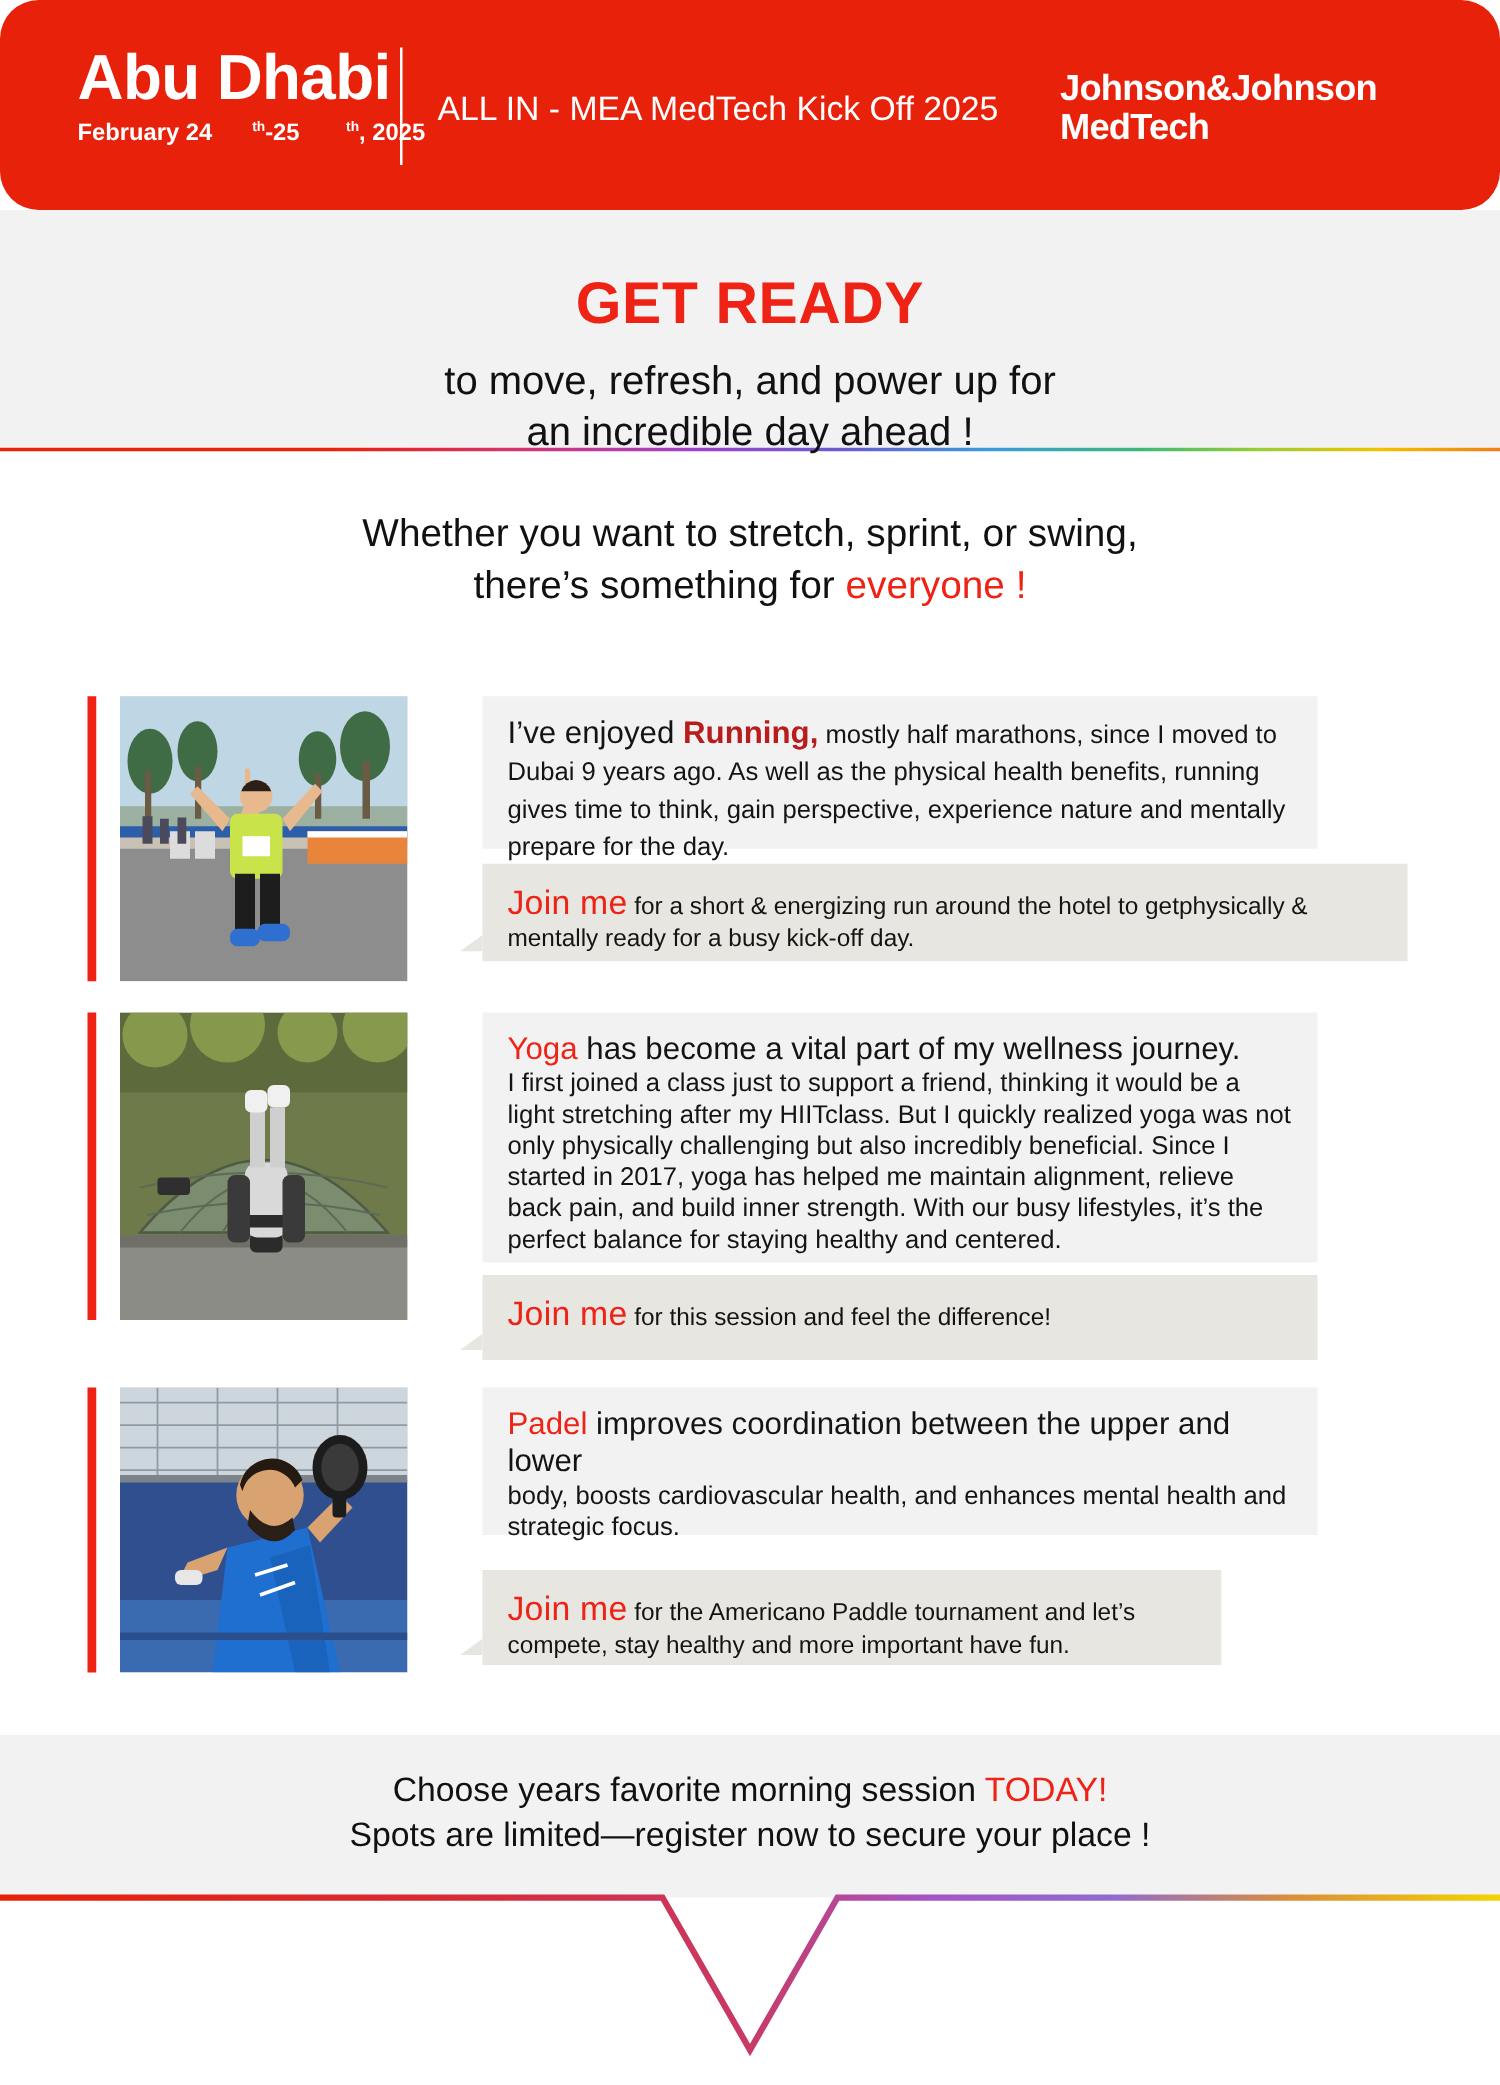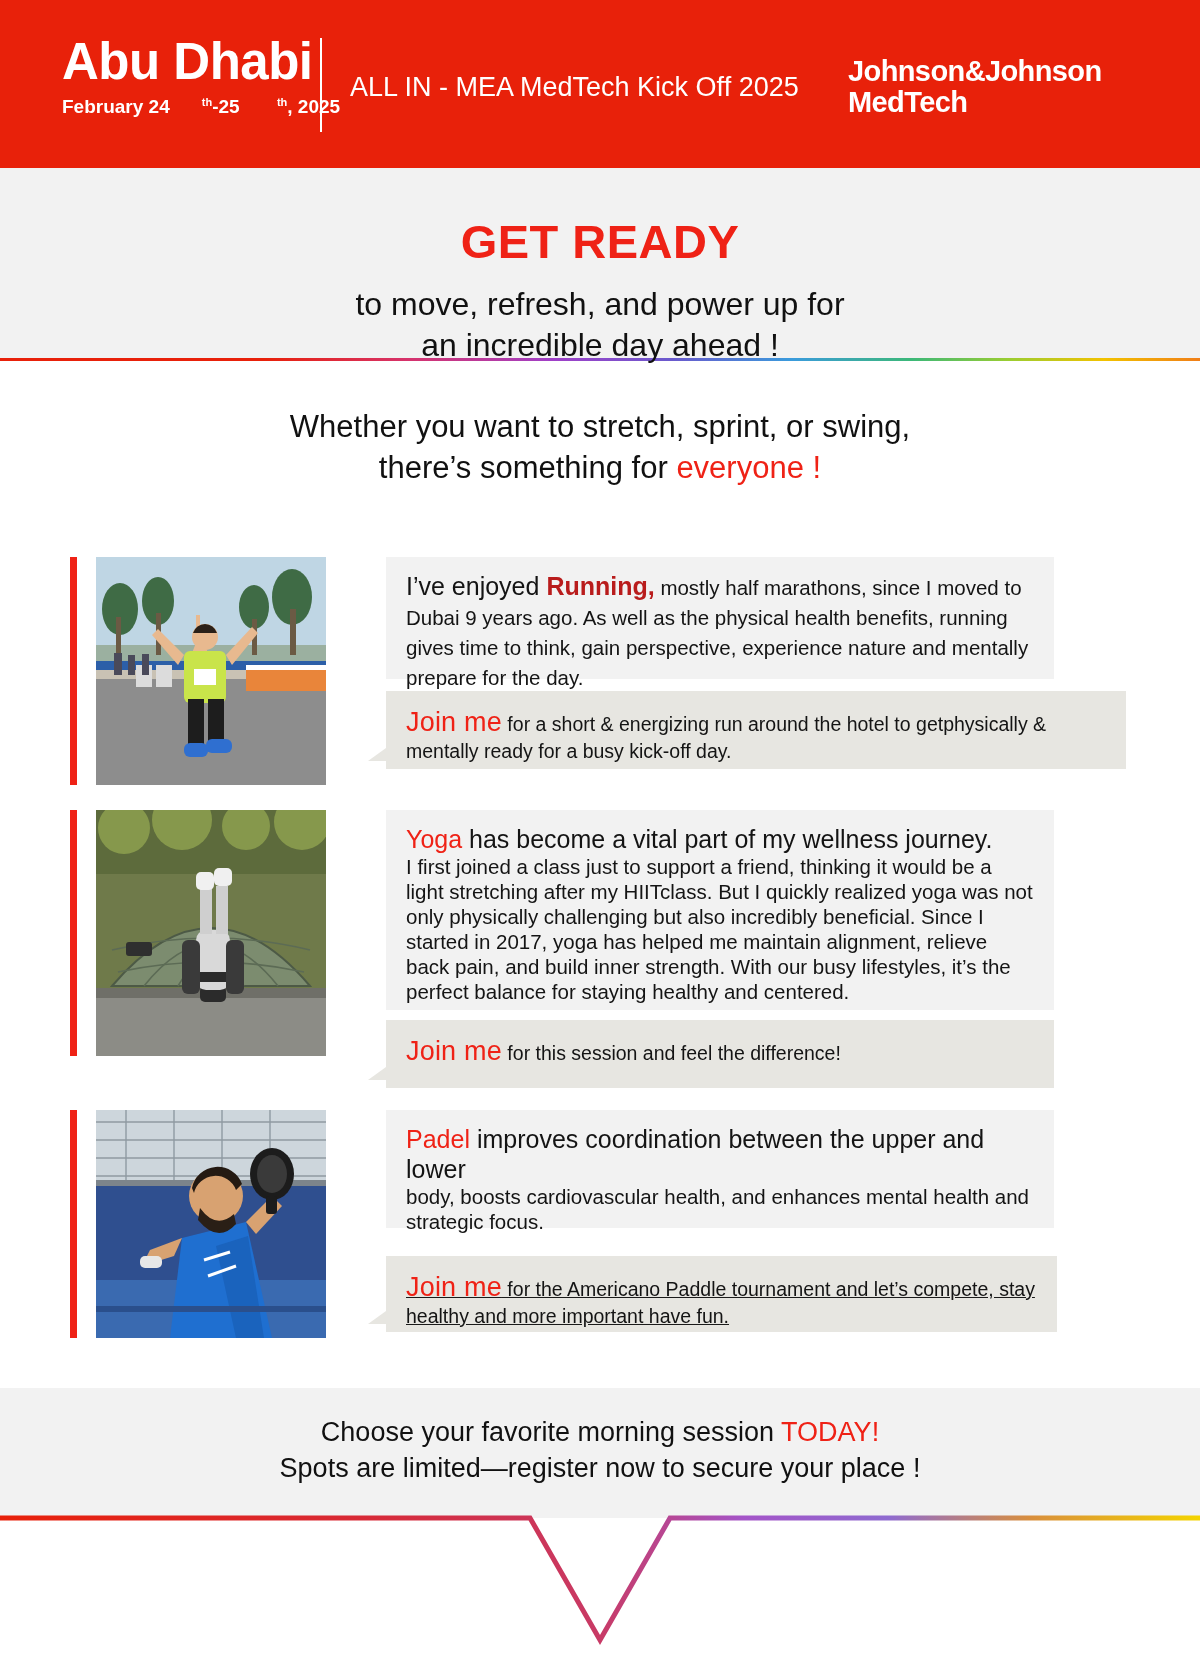--- a/index.html
+++ b/index.html
@@ -17,20 +17,21 @@
     position: relative;
   }
 
   
   .header {
     height: 168px;
     background: #e8210a;
     position: relative;
     color: #ffffff;
     box-sizing: border-box;
+    border-radius: 31px;
   }
   .hdr-city {
     position: absolute;
     left: 62px;
     top: 36px;
     width: 260px;
   }
   .hdr-city-name {
     font-size: 51px;
     font-weight: 700;
@@ -399,30 +400,30 @@
           <rect x="0" y="196" width="230" height="6" fill="#2a4f8c"></rect>
         </svg>
       </div>
     </div>
 
     <div class="bubble" style="left:386px;top:9px;width:668px;height:118px;">
       <p class="lead"><span class="red">Padel</span><span> improves coordination between the upper and lower</span></p>
       <p>body,  boosts cardiovascular health, and enhances mental health and strategic focus.</p>
     </div>
 
-    <div class="bubble join" style="left:386px;top:155px;width:671px;height:76px;text-decoration:underline;">
+    <div class="bubble join" style="left:386px;top:155px;width:591px;height:76px;">
       <p class="joinline"><span class="joinme">Join me</span><span> for the Americano Paddle tournament and let’s compete, stay healthy and more important have fun.</span></p>
     </div>
   </div>
 
 </div>
 
 <div class="footer">
   <div class="footer-band">
-    <div><span>Choose your favorite morning session </span><span class="red">TODAY!</span></div>
+    <div><span>Choose years favorite morning session </span><span class="red">TODAY!</span></div>
     <div>Spots are limited—register now to secure your place !</div>
   </div>
   <svg class="footer-chevron" viewBox="0 0 1200 156" preserveAspectRatio="none">
     <defs>
       <linearGradient id="rainbowGrad" x1="0" y1="0" x2="1" y2="0">
         <stop offset="0%" stop-color="#e8210a"></stop>
         <stop offset="30%" stop-color="#d82a36"></stop>
         <stop offset="50%" stop-color="#c83a66"></stop>
         <stop offset="62%" stop-color="#a455c8"></stop>
         <stop offset="74%" stop-color="#8f6bd0"></stop>

